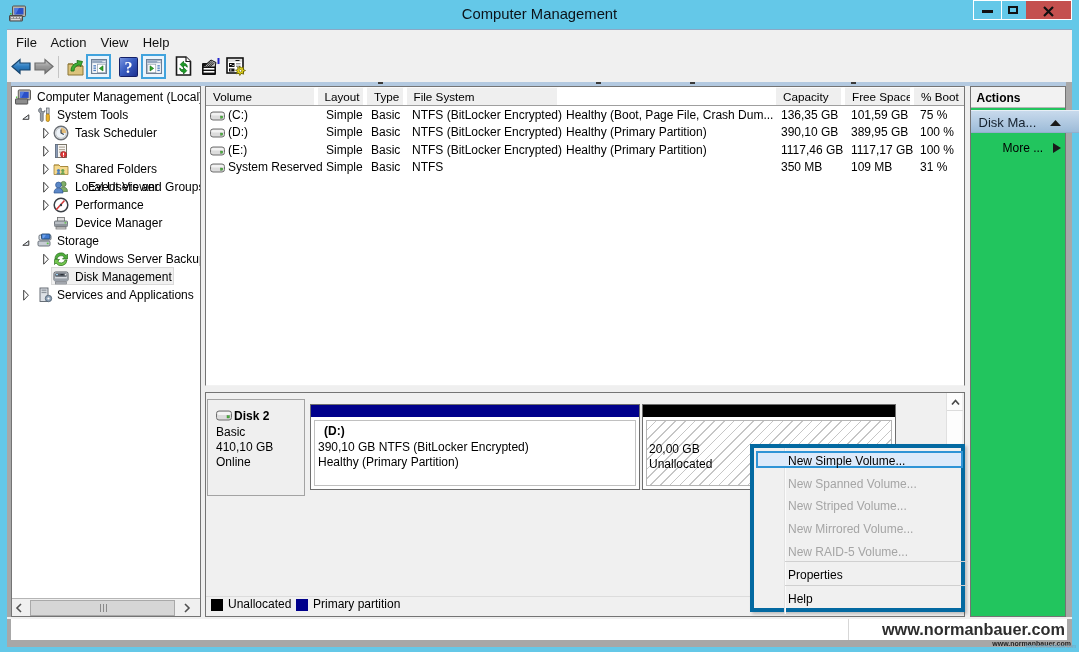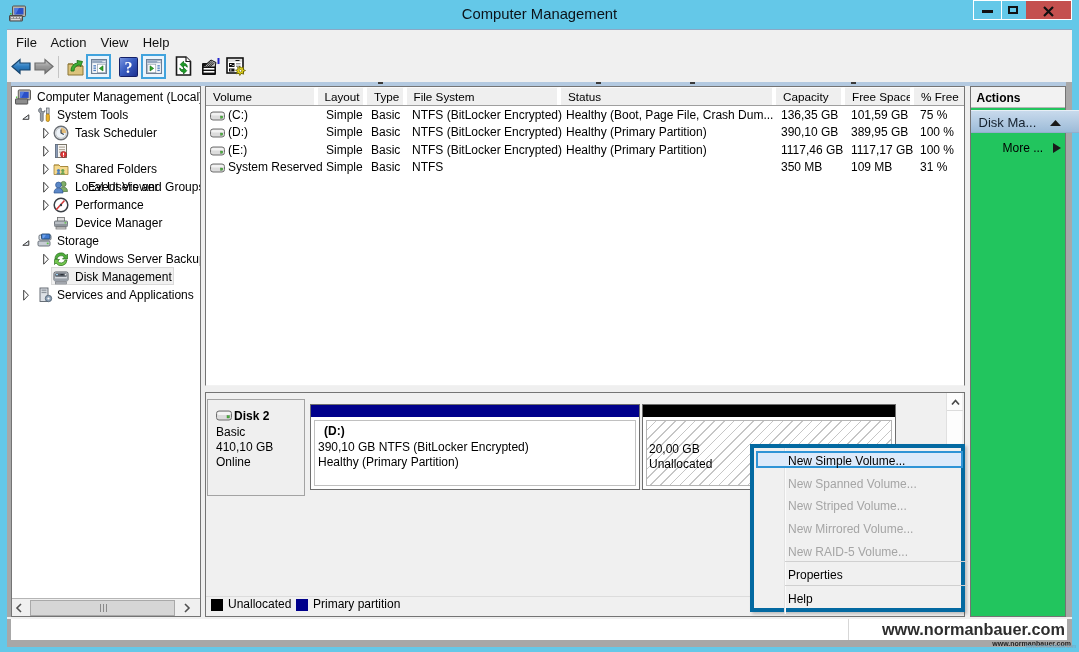--- a/index.html
+++ b/index.html
@@ -316,24 +316,23 @@
     <svg class="abs" style="left:171px;top:4px;" width="8" height="10">
         <path d="M2 1 L6 5 L2 9" stroke="#505050" stroke-width="1.6" fill="none"></path>
       </svg>
   </div>
 
   <div id="listpane">
     <div class="hdrcell" style="left:0px;width:109.5px;">Volume</div>
     <div class="hdrcell" style="left:111.5px;width:47.5px;">Layout</div>
     <div class="hdrcell" style="left:161px;width:37.5px;">Type</div>
     <div class="hdrcell" style="left:200.5px;width:152.5px;">File System</div>
-    <div class="hdrcell" style="left:355px;width:213px;">Status</div>
     <div class="hdrcell" style="left:570px;width:67px;">Capacity</div>
     <div class="hdrcell" style="left:639px;width:67px;">Free Space</div>
-    <div class="hdrcell" style="left:708px;width:50px;border-right:none;">% Free</div>
+    <div class="hdrcell" style="left:708px;width:50px;border-right:none;">% Boot</div>
     <div class="abs" style="left:0;top:18px;width:758px;height:1px;background:#9f9f9f;"></div>
 
     <svg class="abs" style="left:4px;top:24px;" width="15" height="10" viewBox="0 0 15 10">
         <rect x="0.5" y="1" width="14" height="8" rx="2.5" fill="#dcdcdc" stroke="#6e6e6e"></rect>
         <rect x="1.5" y="2" width="12" height="2.5" rx="1.2" fill="#f2f2f2"></rect>
         <rect x="10.5" y="5" width="2.2" height="2.2" fill="#49b83b" stroke="#3a6e33" stroke-width="0.4"></rect>
       </svg>
     <svg class="abs" style="left:4px;top:41px;" width="15" height="10" viewBox="0 0 15 10">
         <rect x="0.5" y="1" width="14" height="8" rx="2.5" fill="#dcdcdc" stroke="#6e6e6e"></rect>
         <rect x="1.5" y="2" width="12" height="2.5" rx="1.2" fill="#f2f2f2"></rect>

